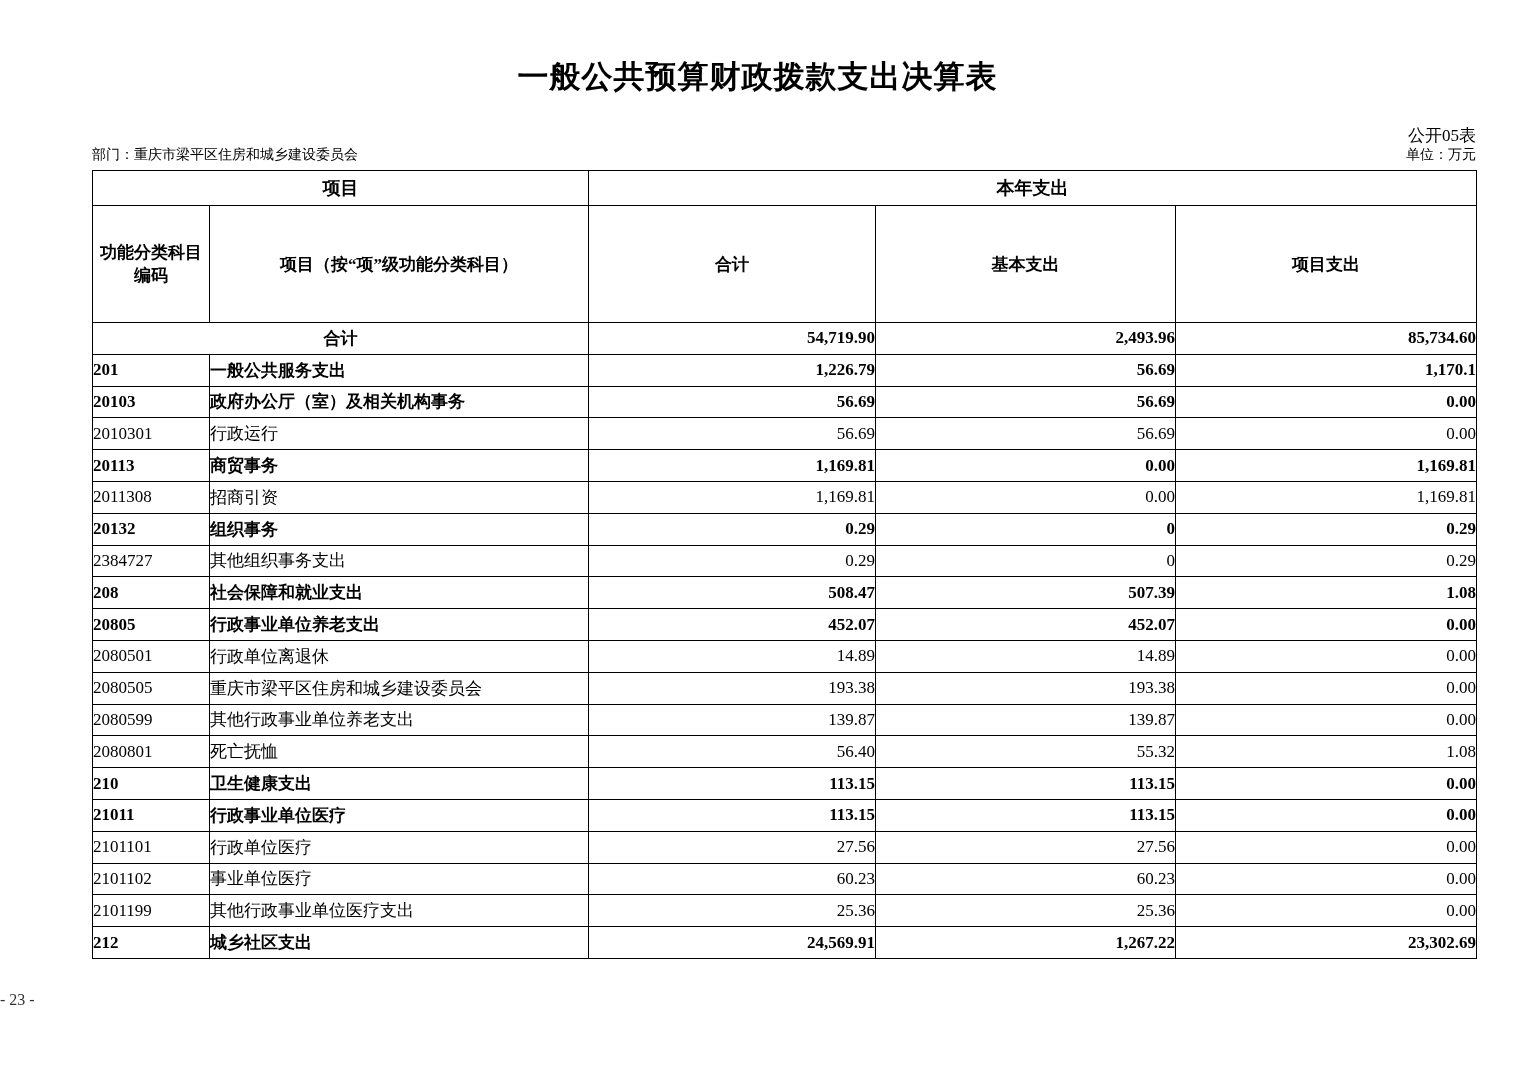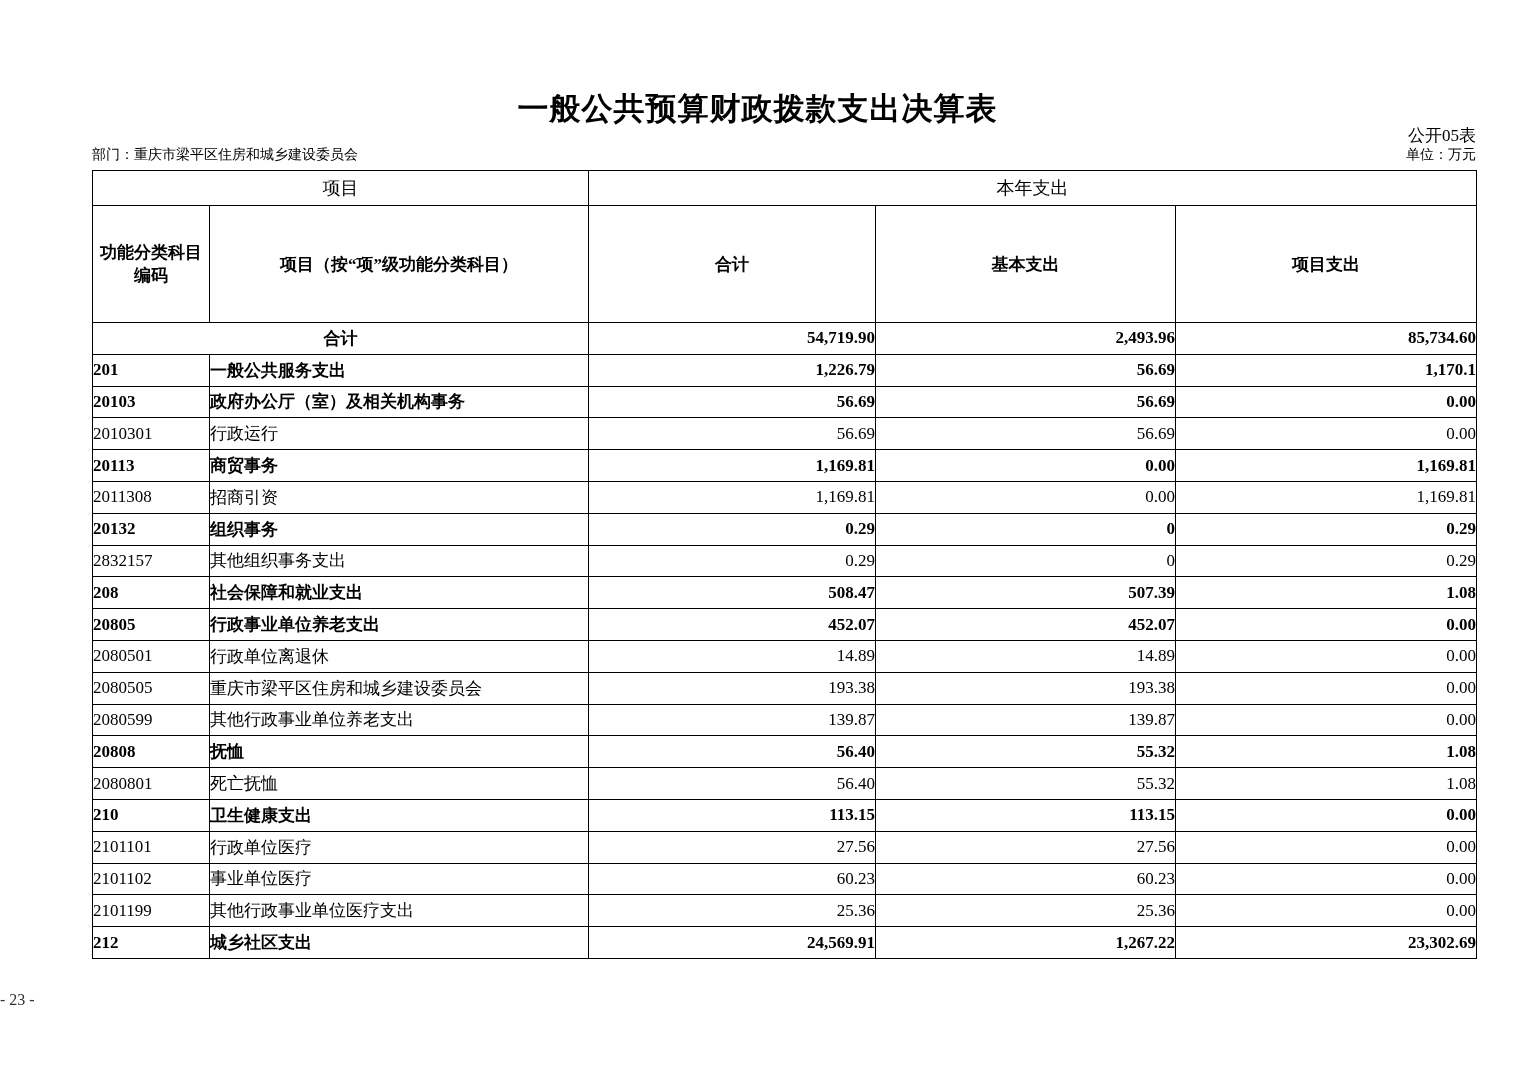--- a/index.html
+++ b/index.html
@@ -16,21 +16,20 @@
   }
   .page-title {
     position: absolute;
     top: 56px;
     left: 0;
     width: 100%;
     text-align: center;
     font-size: 31px;
     font-weight: bold;
     letter-spacing: 1px;
-    margin-top: 32px;
   }
   .form-code-line {
     position: absolute;
     top: 124px;
     left: 92px;
     right: 39px;
     text-align: right;
     font-size: 17px;
   }
   .meta-line {
@@ -53,21 +52,21 @@
   }
   table.report td, table.report th {
     border: 1px solid #000;
     padding: 0;
     overflow: hidden;
     white-space: nowrap;
   }
   thead tr.group-row th {
     height: 34px;
     font-size: 18px;
-    font-weight: normal;
+    font-weight: bold;
     text-align: center;
     vertical-align: middle;
   }
   thead tr.label-row th {
     height: 116px;
     font-size: 17px;
     font-weight: bold;
     text-align: center;
     vertical-align: middle;
     white-space: normal;
@@ -167,21 +166,21 @@
         <td class="cell-num">1,169.81</td>
       </tr>
       <tr class="bold">
         <td class="cell-code">20132</td>
         <td class="cell-item">组织事务</td>
         <td class="cell-num">0.29</td>
         <td class="cell-num">0</td>
         <td class="cell-num">0.29</td>
       </tr>
       <tr>
-        <td class="cell-code">2832157</td>
+        <td class="cell-code">2384727</td>
         <td class="cell-item">其他组织事务支出</td>
         <td class="cell-num">0.29</td>
         <td class="cell-num">0</td>
         <td class="cell-num">0.29</td>
       </tr>
       <tr class="bold">
         <td class="cell-code">208</td>
         <td class="cell-item">社会保障和就业支出</td>
         <td class="cell-num">508.47</td>
         <td class="cell-num">507.39</td>
@@ -208,41 +207,41 @@
         <td class="cell-num">193.38</td>
         <td class="cell-num">0.00</td>
       </tr>
       <tr>
         <td class="cell-code">2080599</td>
         <td class="cell-item">其他行政事业单位养老支出</td>
         <td class="cell-num">139.87</td>
         <td class="cell-num">139.87</td>
         <td class="cell-num">0.00</td>
       </tr>
-      <tr class="bold">
-        <td class="cell-code">20808</td>
-        <td class="cell-item">抚恤</td>
-        <td class="cell-num">56.40</td>
-        <td class="cell-num">55.32</td>
-        <td class="cell-num">1.08</td>
-      </tr>
       <tr>
         <td class="cell-code">2080801</td>
         <td class="cell-item">死亡抚恤</td>
         <td class="cell-num">56.40</td>
         <td class="cell-num">55.32</td>
         <td class="cell-num">1.08</td>
       </tr>
       <tr class="bold">
         <td class="cell-code">210</td>
         <td class="cell-item">卫生健康支出</td>
         <td class="cell-num">113.15</td>
         <td class="cell-num">113.15</td>
         <td class="cell-num">0.00</td>
       </tr>
+      <tr class="bold">
+        <td class="cell-code">21011</td>
+        <td class="cell-item">行政事业单位医疗</td>
+        <td class="cell-num">113.15</td>
+        <td class="cell-num">113.15</td>
+        <td class="cell-num">0.00</td>
+      </tr>
       <tr>
         <td class="cell-code">2101101</td>
         <td class="cell-item">行政单位医疗</td>
         <td class="cell-num">27.56</td>
         <td class="cell-num">27.56</td>
         <td class="cell-num">0.00</td>
       </tr>
       <tr>
         <td class="cell-code">2101102</td>
         <td class="cell-item">事业单位医疗</td>

